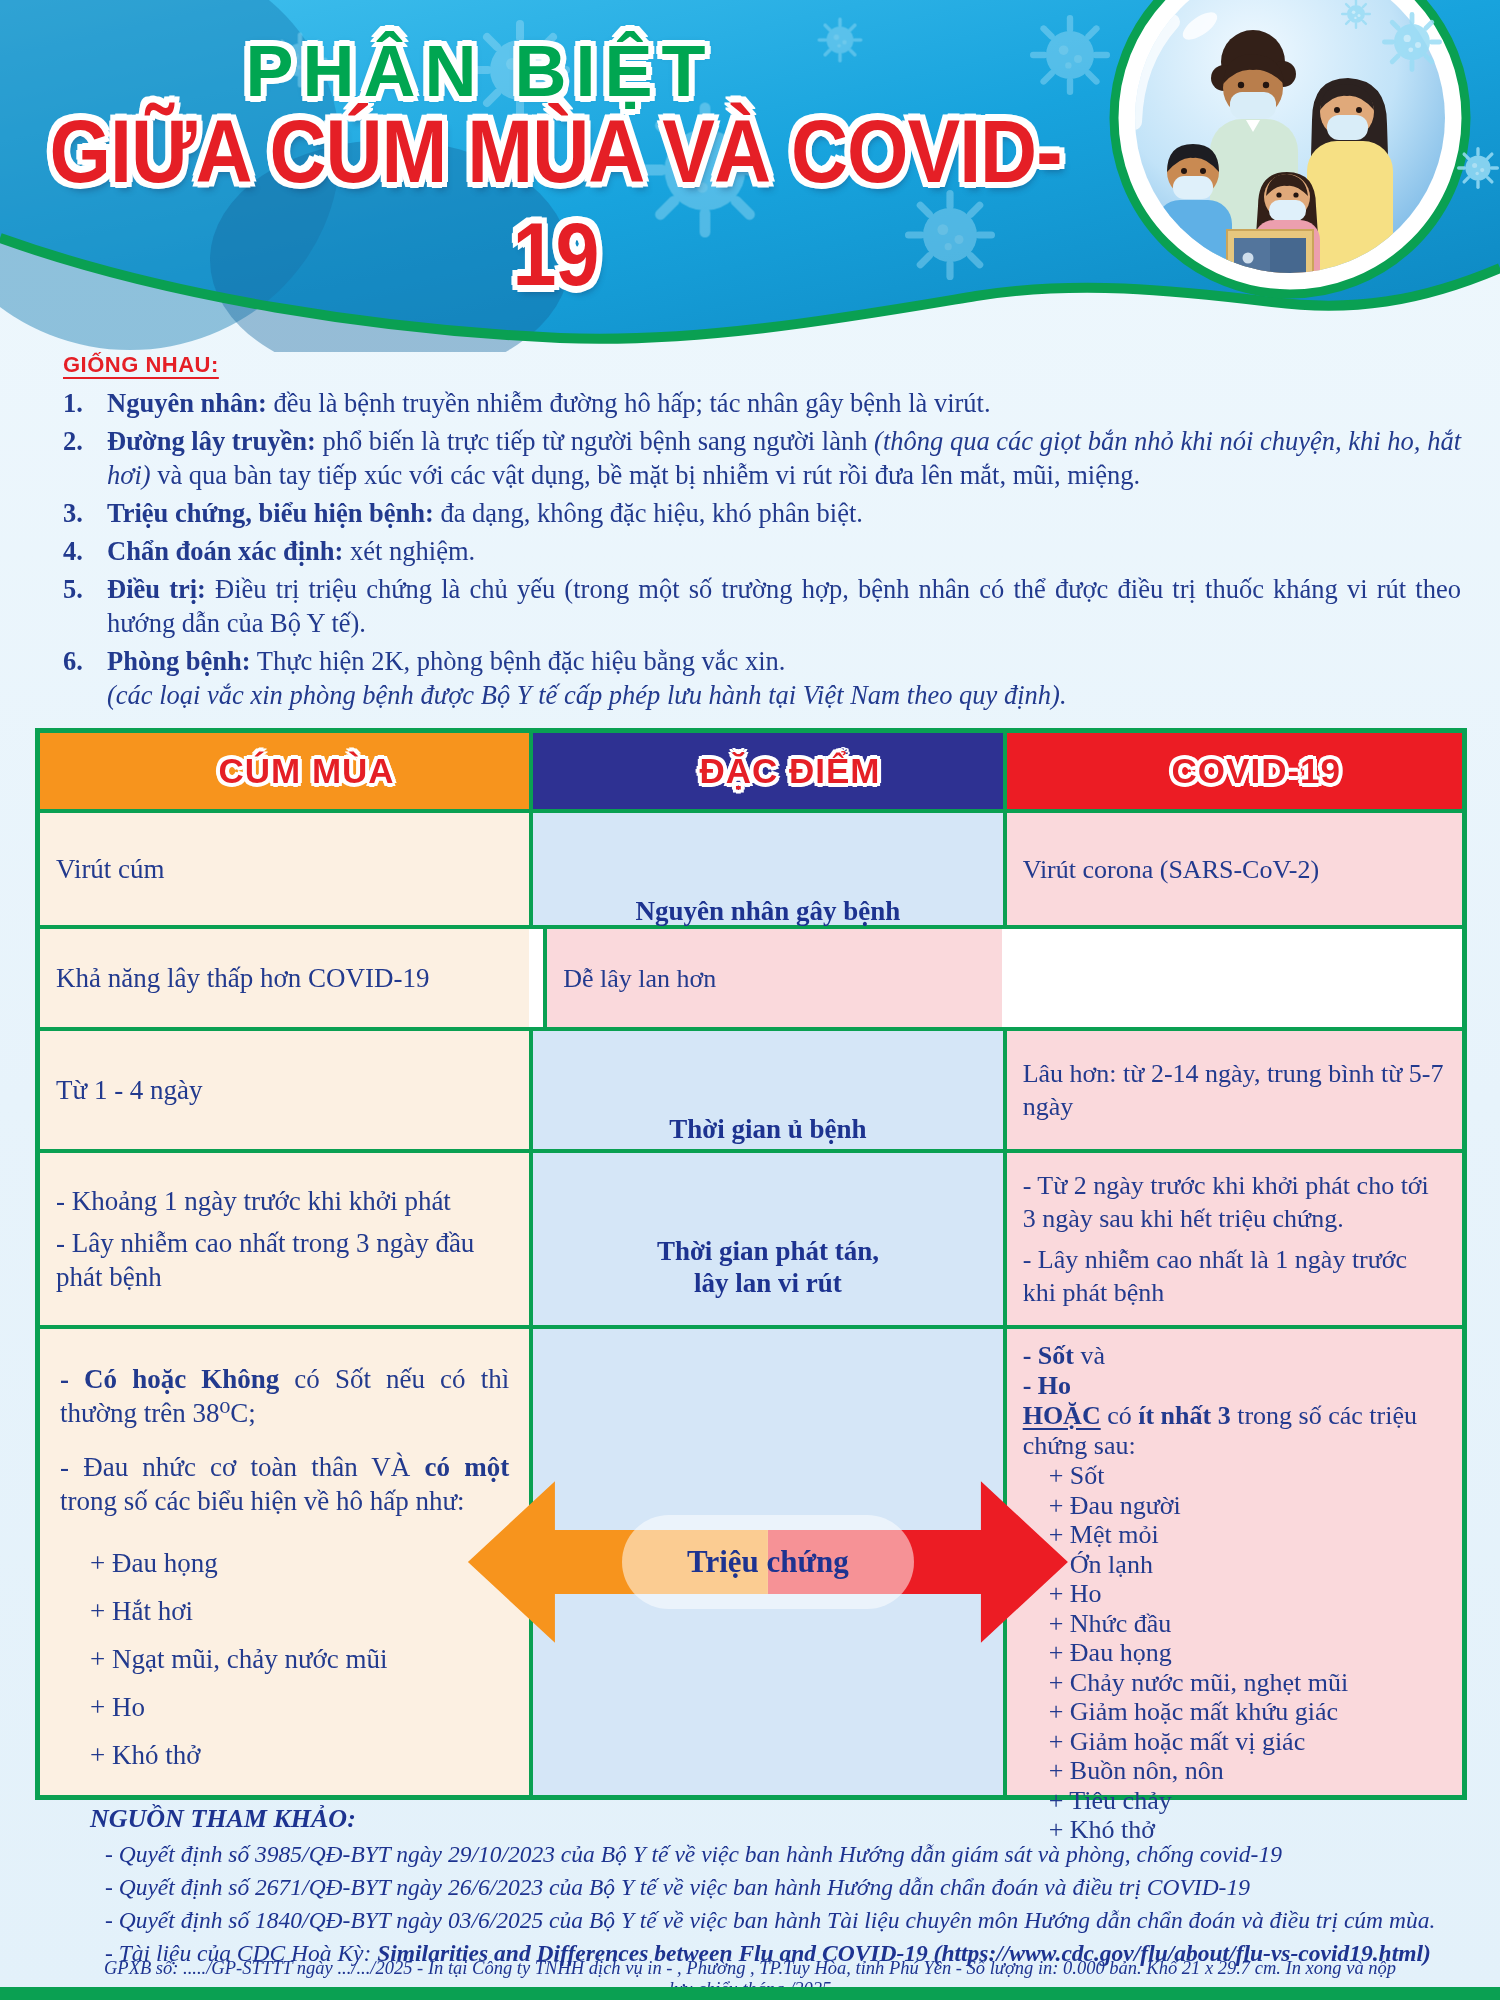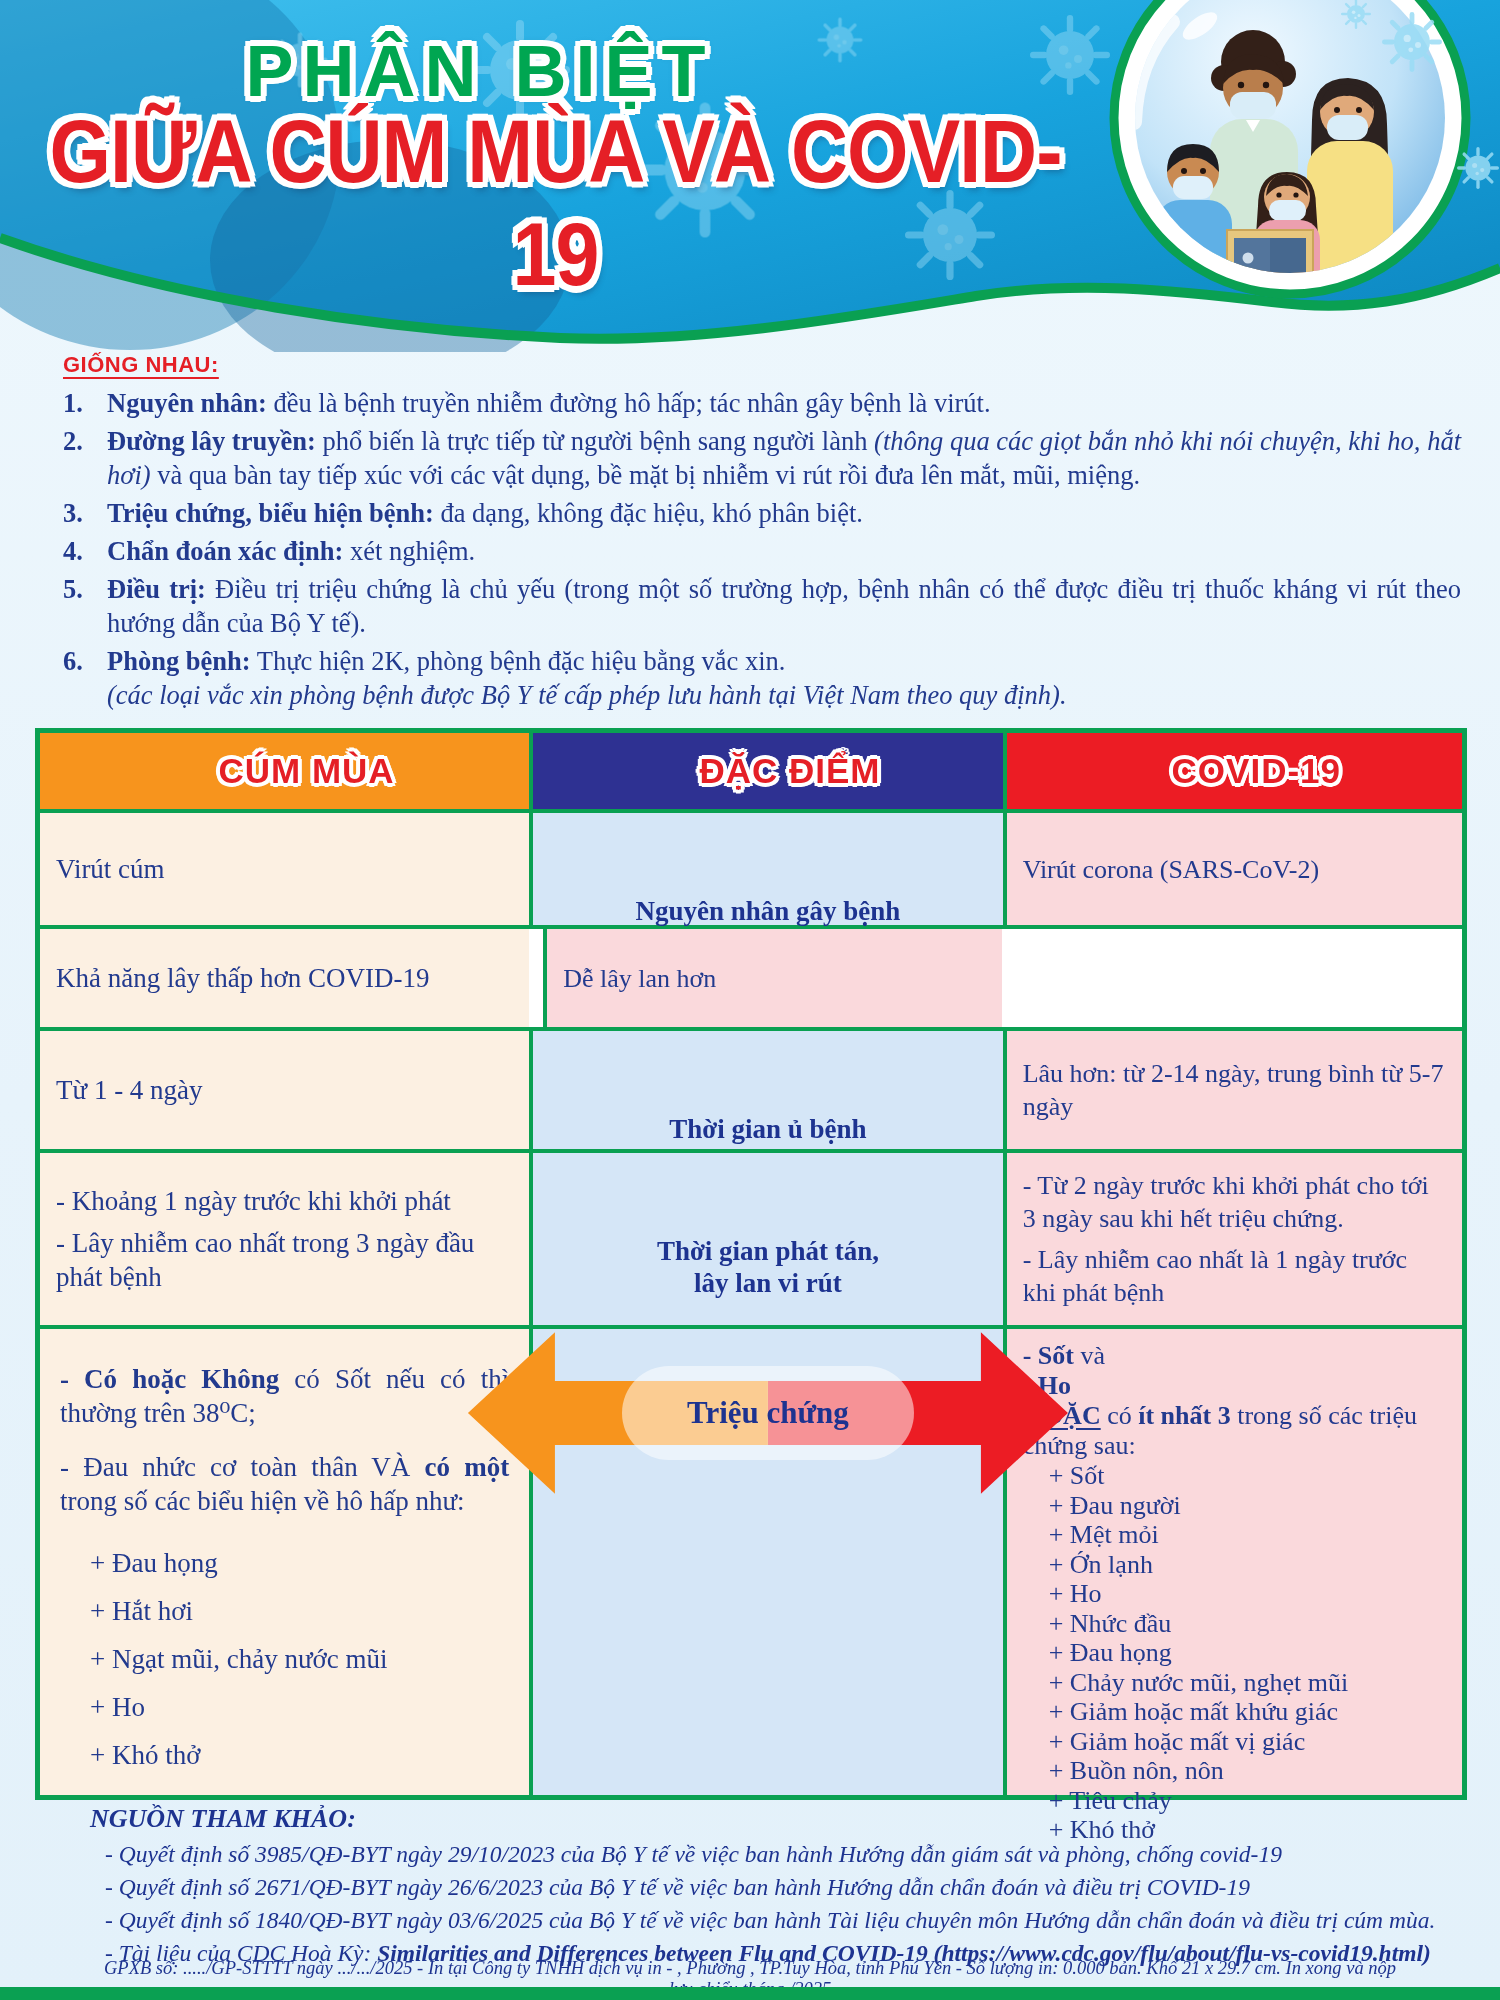--- a/index.html
+++ b/index.html
@@ -63,21 +63,21 @@
   .arrow-r{flex:0 0 82px;height:70px;background:#ec1c24;
            clip-path:polygon(100% 50%,46% 0,46% 30%,0 30%,0 70%,46% 70%,46% 100%);}
   .cell-flu .p, .cell-cov .p{margin:4px 0;}
   .row5-flu{justify-content:center;padding:16px 20px;}
   .row5-flu .p{text-align:justify;margin:10px 0;}
   .row5-flu .bullets{margin-top:4px;}
   .bullet{margin:14px 0 0 30px;line-height:34px;}
   .row5-cov{justify-content:flex-start;padding:12px 16px;line-height:30px;}
   .row5-cov .p{margin:0;}
   .bullet2{margin-left:26px;line-height:29.5px;}
-  .row5-mid{align-items:center;}
+  .row5-mid{align-items:center;justify-content:center;}
   .dbl-arrow{position:relative;width:600px;height:168px;}
   .half-l{position:absolute;left:0;top:0;width:300px;height:168px;background:#f7941d;
           clip-path:polygon(0 50%,29% 2%,29% 31%,100% 31%,100% 69%,29% 69%,29% 98%);}
   .half-r{position:absolute;right:0;top:0;width:300px;height:168px;background:#ec1c24;
           clip-path:polygon(100% 50%,71% 2%,71% 31%,0 31%,0 69%,71% 69%,71% 98%);}
   .pill{position:absolute;left:50%;top:50%;transform:translate(-50%,-50%);
         width:292px;height:94px;border-radius:48px;background:rgba(255,255,255,.52);
         display:flex;align-items:center;justify-content:center;
         font-weight:bold;font-size:31px;color:#1d3390;}
 

